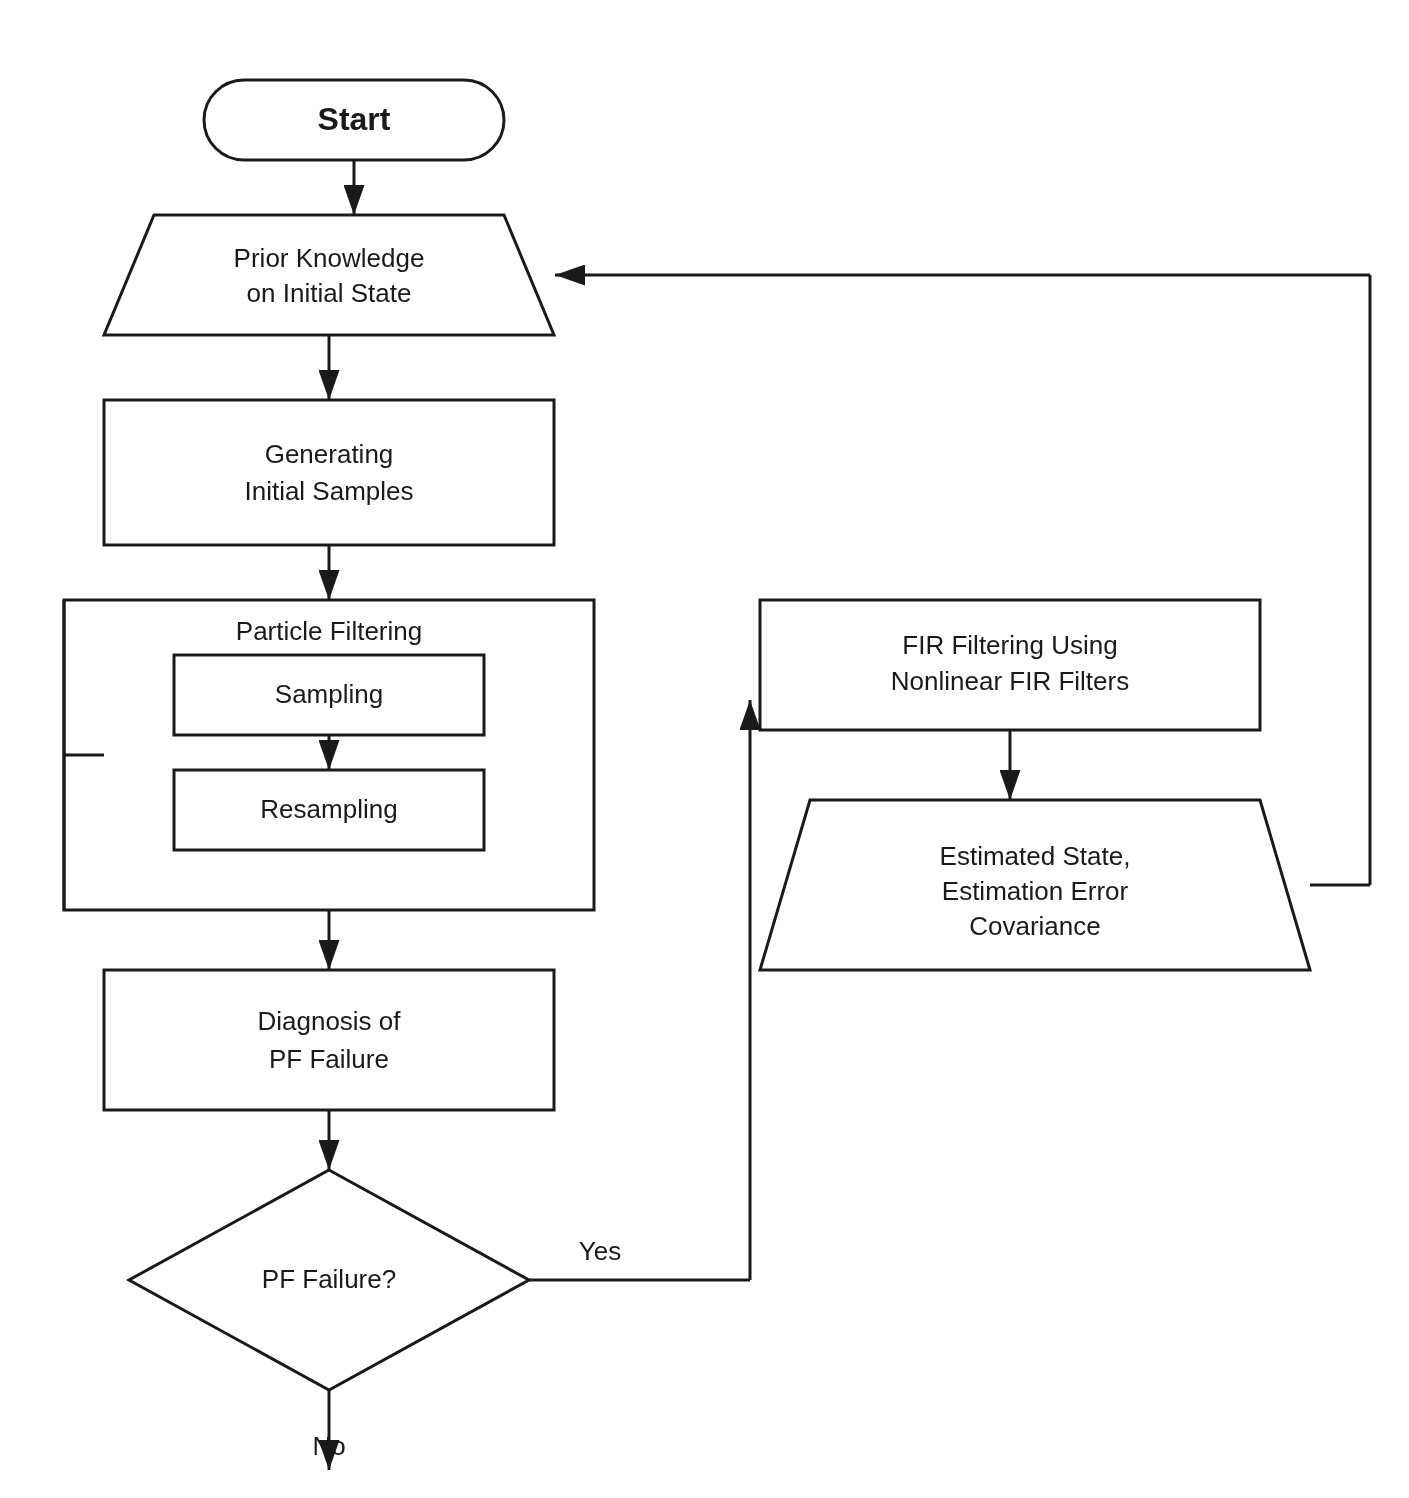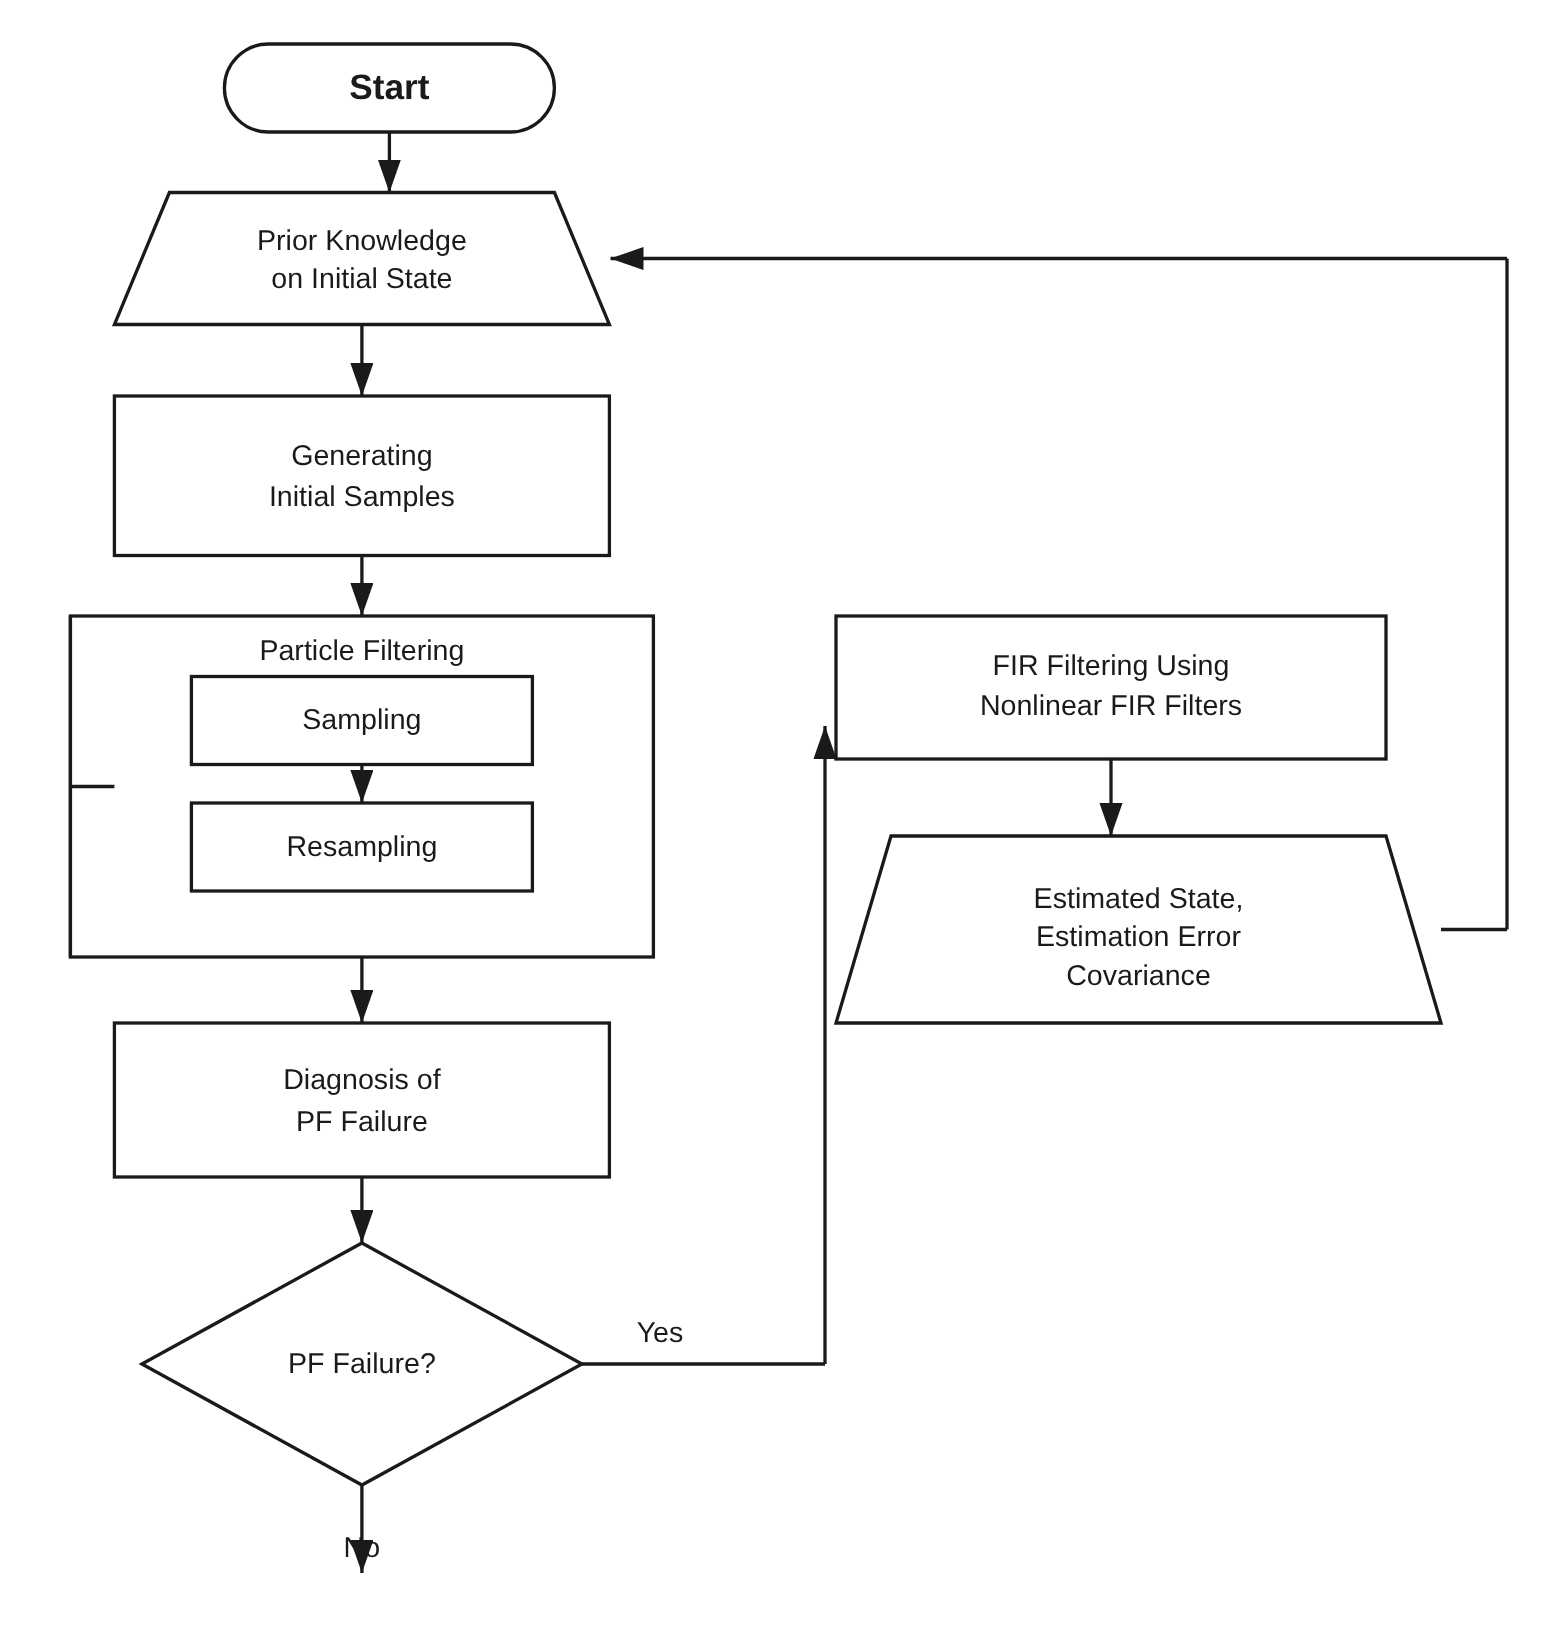--- a/index.html
+++ b/index.html
@@ -7,20 +7,21 @@
       background: #fff;
       width: 1409px;
       height: 1498px;
       font-family: Arial, sans-serif;
       overflow: hidden;
     }
     #diagram-container {
       position: relative;
       width: 1409px;
       height: 1200px;
+      margin-top: 40px;
     }
     svg#flowchart {
       position: absolute;
       top: 0;
       left: 0;
       width: 1409px;
       height: 1498px;
     }
   </style>
 </head>

